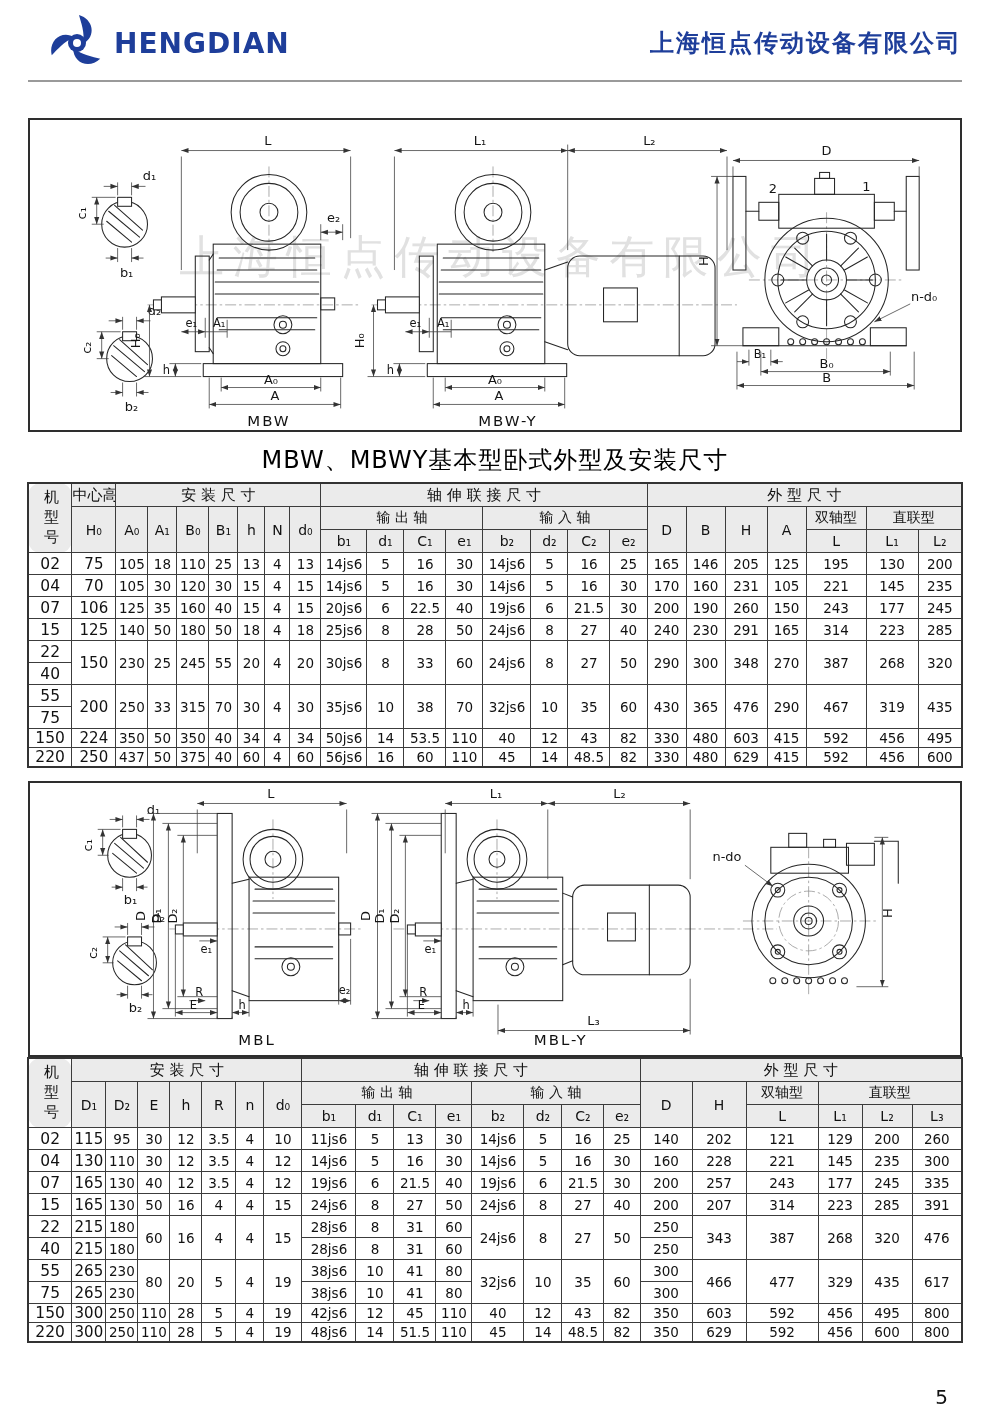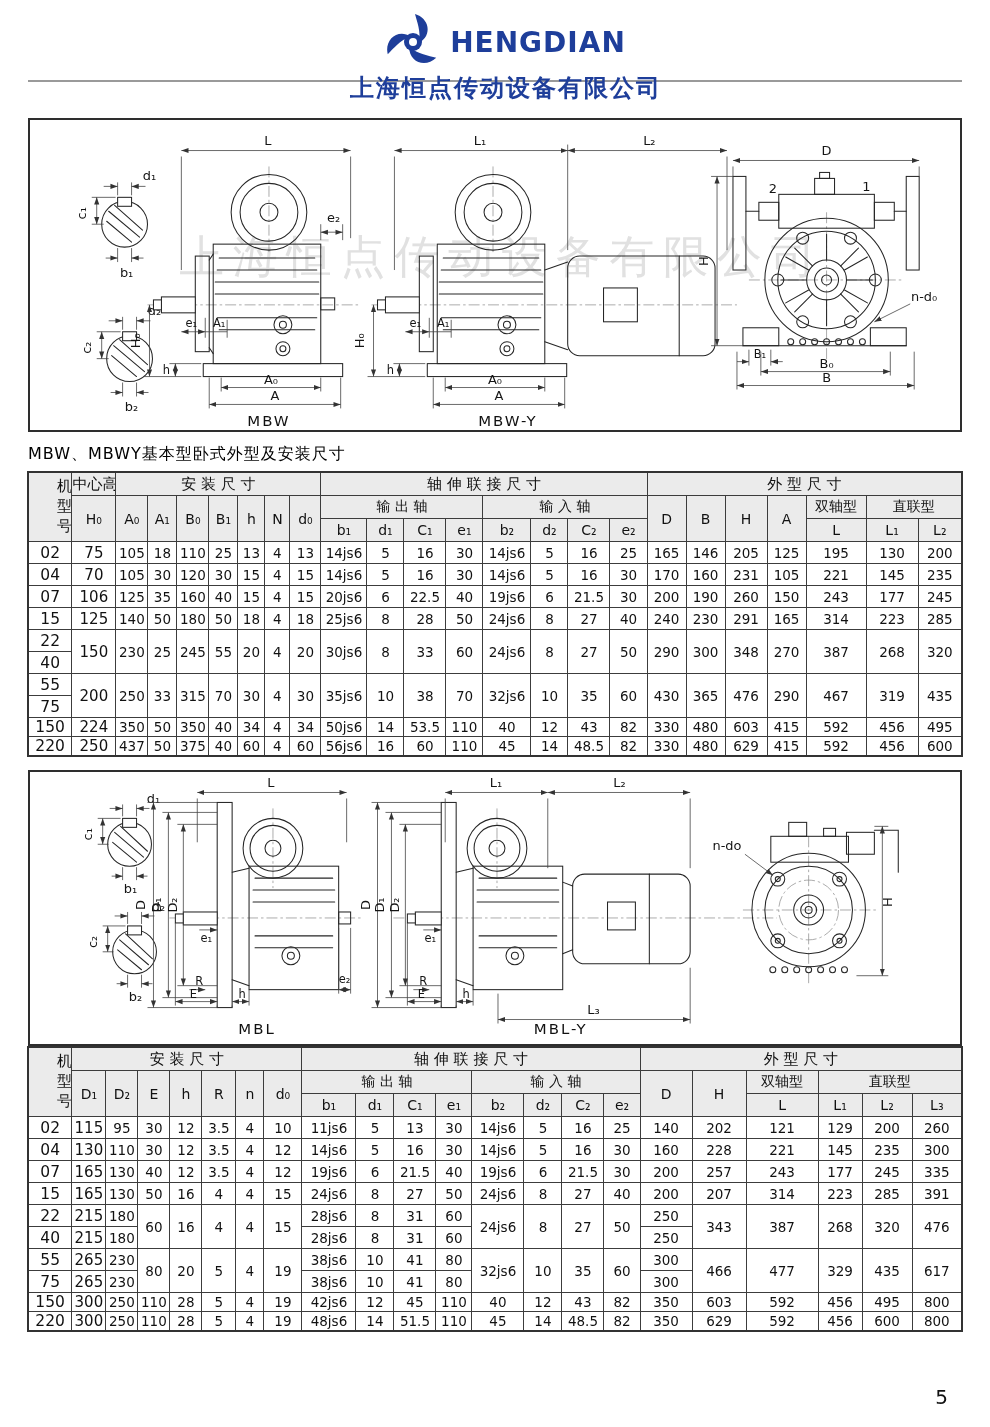--- a/index.html
+++ b/index.html
@@ -1,46 +1,46 @@
 <!DOCTYPE html>
 <html><head>
 <meta charset="utf-8">
 <style>
   html,body{margin:0;padding:0;background:#fff;}
   .page{width:990px;height:1427px;position:relative;background:#fff;overflow:hidden;
         font-family:"DejaVu Sans","Liberation Sans",sans-serif;color:#111;}
   
-  .hdr{display:flex;align-items:center;justify-content:space-between;padding:12px 28px 6px 50px;height:62px;flex-direction:column;}
+  .hdr{display:flex;align-items:center;justify-content:space-between;padding:12px 28px 6px 50px;height:62px;}
   .brand{display:flex;align-items:center;gap:10px;}
   .brand-text{color:#1e3e9a;font-size:28px;font-weight:bold;letter-spacing:1px;}
   .company{color:#1e3e9a;font-size:24px;font-weight:bold;letter-spacing:2px;}
   .rule{border-top:2px solid #9a9a9a;margin:0 28px;}
   
   .drawing-box{border:2px solid #2e2e2e;margin:0 28px;background:#fff;}
   .box1{margin-top:36px;height:310px;}
   .box2{margin-top:13px;height:272px;}
   .dwg{display:block;width:100%;height:100%;}
   .dwg text{font-family:"DejaVu Sans","Liberation Sans",sans-serif;}
   .ln{stroke:#262626;fill:none;stroke-width:1.05;stroke-linecap:round;}
   .lnf{stroke:#262626;fill:#fff;stroke-width:1.05;}
   .dim{stroke:#444;fill:none;stroke-width:0.8;}
   .cl{stroke:#888;fill:none;stroke-width:0.7;stroke-dasharray:11 3 2.5 3;}
   .lbl{font-size:13px;fill:#151515;text-anchor:middle;}
   .lbl2{font-size:11.5px;fill:#151515;text-anchor:middle;}
   .cap{font-size:15px;fill:#111;text-anchor:middle;letter-spacing:2px;}
   .wm{font-size:45px;fill:#e1e1e1;letter-spacing:9px;}
   
-  .tbl-title{margin:12px 28px 6px 28px;font-size:16px;font-weight:500;color:#000;letter-spacing:1px;}
+  .tbl-title{margin:12px 28px 6px 28px;font-size:24px;font-weight:500;color:#000;letter-spacing:1px;text-align:center;}
   
   .spec{border-collapse:collapse;table-layout:fixed;width:934px;margin:0 auto;border:2px solid #333;}
   .spec th,.spec td{border:1px solid #3c3c3c;text-align:center;vertical-align:middle;padding:0;
         overflow:hidden;white-space:nowrap;}
   .spec thead th{background:#ebebeb;font-weight:400;font-size:14px;height:22px;}
   .spec thead tr:first-child th{font-size:15px;}
-  .spec th.mt{font-size:15px;line-height:1.32;white-space:normal;word-break:break-all;padding:0 28px;}
+  .spec th.mt{font-size:15px;line-height:1.32;white-space:normal;word-break:break-all;padding:0 15px;border-radius:13px;}
   .spec tbody tr{height:22px;}
   .spec tbody tr.compact{height:16px;}
   .spec tbody td{font-size:13.5px;}
   .spec tbody td:first-child{font-size:15.5px;}
   .spec tbody td:nth-child(2){font-size:15px;}
   .page-num{position:absolute;right:42px;bottom:18px;font-size:20px;color:#111;}
 </style>
 </head>
 <body>
 

